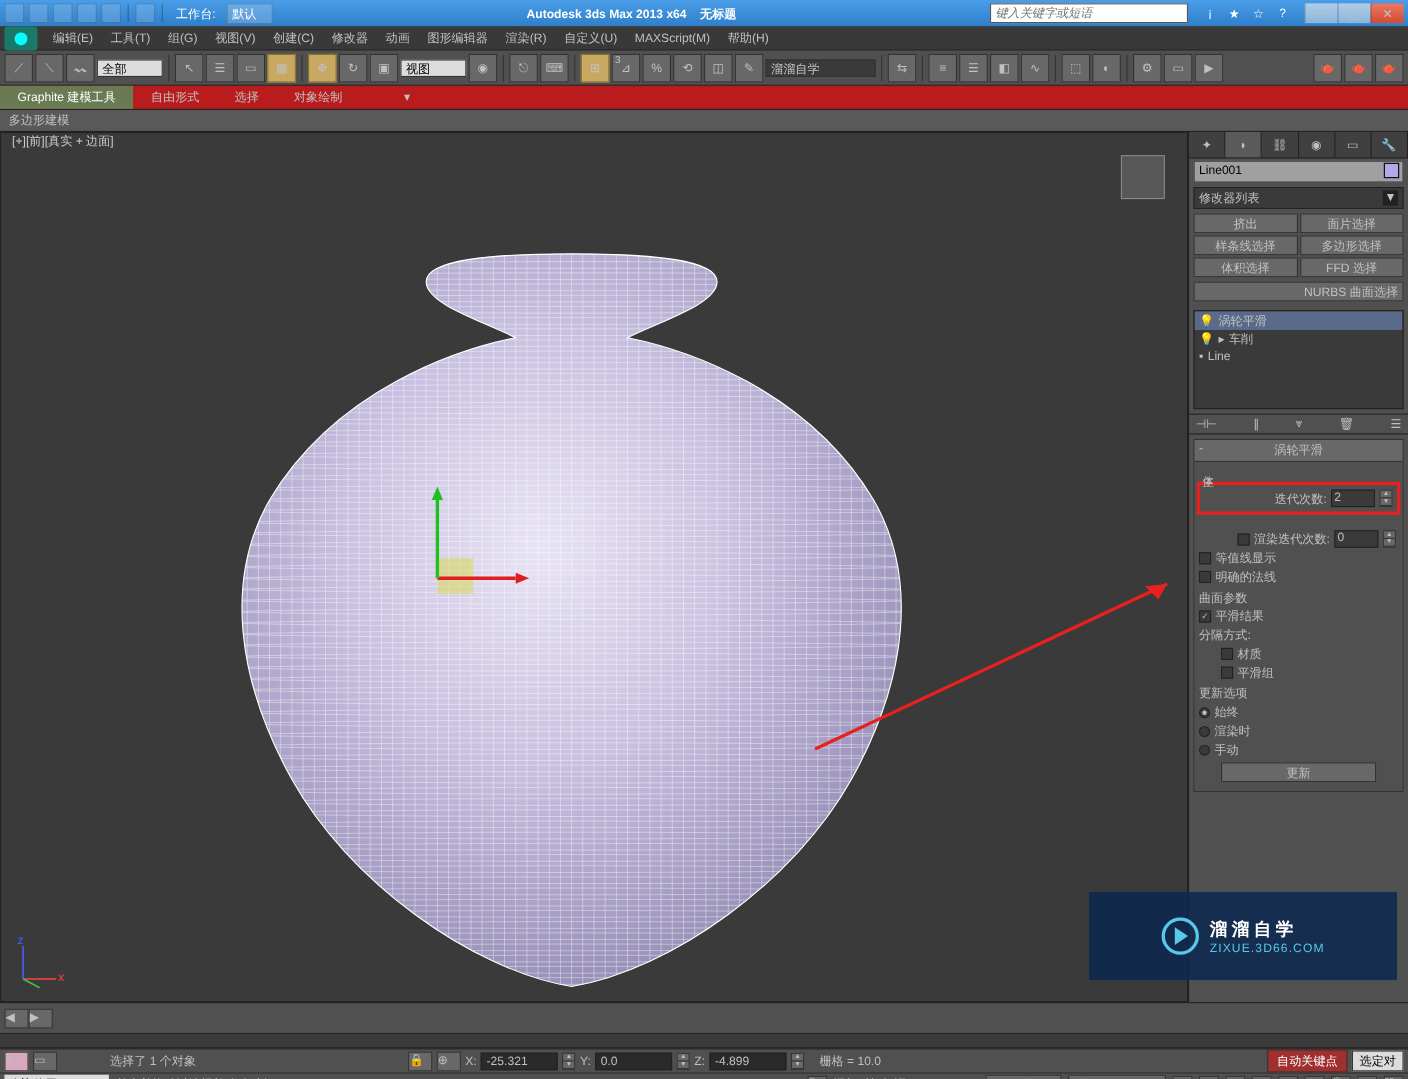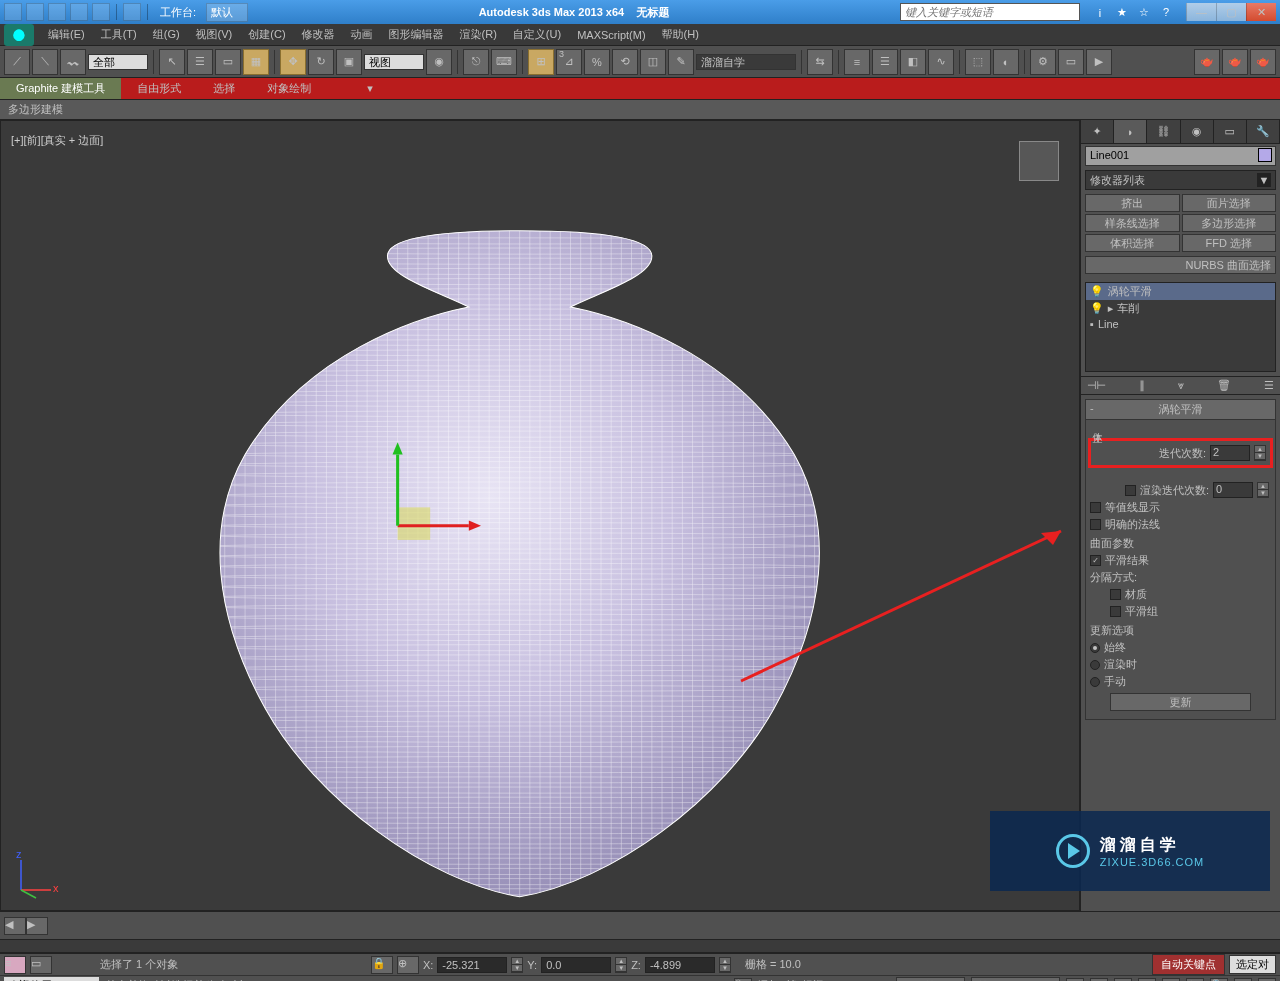--- a/index.html
+++ b/index.html
@@ -34,21 +34,21 @@
 
 
 .ribbon { height: 22px; background: #b91c1c; border-bottom: 1px solid #222; display: flex; align-items: center; }
 .ribbon-tab { padding: 3px 16px; color: #c0c0c0; }
 .ribbon-tab.active { background: #6a7a52; color: #fff; }
 .ribbon-sub { height: 20px; background: #595959; border-bottom: 1px solid #222; padding: 2px 8px; }
 
 
 .main { display: flex; height: calc(100% - 24px - 22px - 32px - 22px - 20px - 28px - 22px - 20px); }
 .viewport-area { flex: 1; background: #3a3a3a; position: relative; border: 1px solid #222; }
-.viewport-label { position: absolute; top: 12px; left: 10px; color: #ccc; font-size: 11px; }
+.viewport-label { position: absolute; top: 0; left: 10px; color: #ccc; font-size: 11px; }
 .viewport-canvas { width: 100%; height: 100%; }
 .axis-gizmo { position: absolute; bottom: 10px; left: 10px; }
 .viewcube { position: absolute; top: 20px; right: 20px; width: 40px; height: 40px; background: rgba(255,255,255,0.15); border: 1px solid rgba(255,255,255,0.3); }
 
 
 .cmd-panel { width: 200px; background: #505050; border-left: 1px solid #222; display: flex; flex-direction: column; }
 .cmd-tabs { height: 24px; display: flex; background: #404040; border-bottom: 1px solid #222; }
 .cmd-tab { flex: 1; display: flex; align-items: center; justify-content: center; border-right: 1px solid #222; }
 .cmd-tab.active { background: #5a5a5a; }
 .obj-name { height: 20px; background: #a0a0a0; border: 1px solid #333; margin: 2px 4px 2px 4px; padding: 2px 4px; color: #000; }

